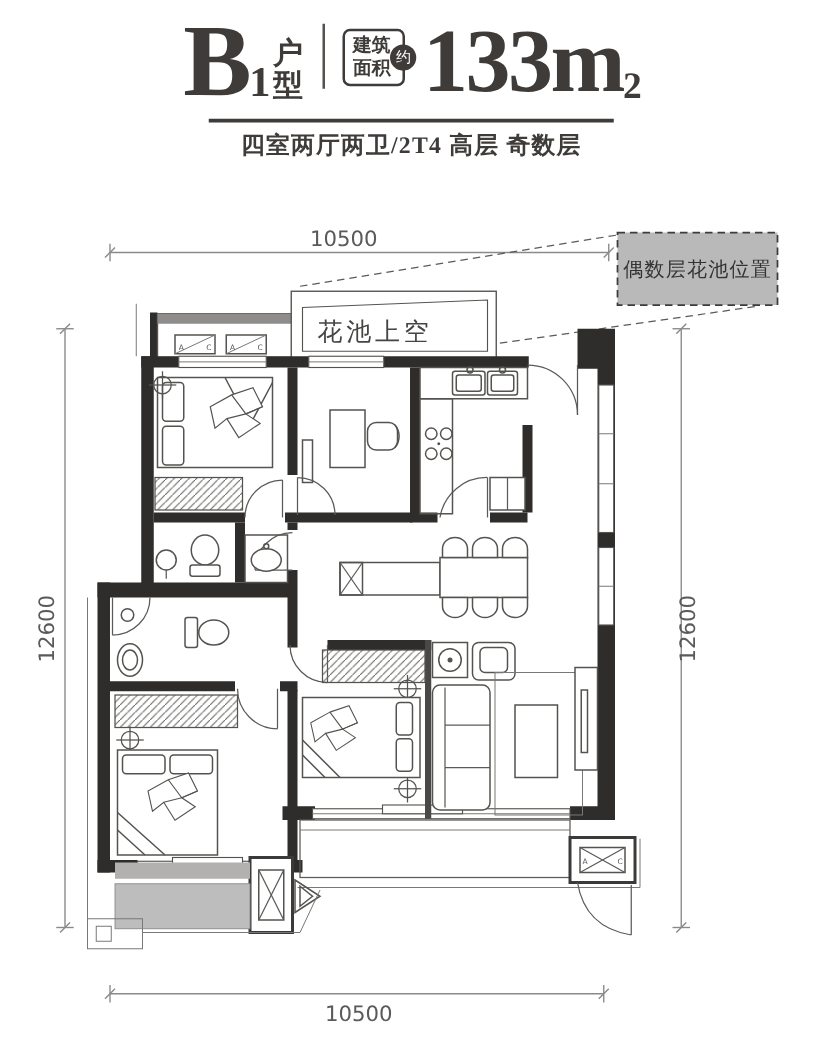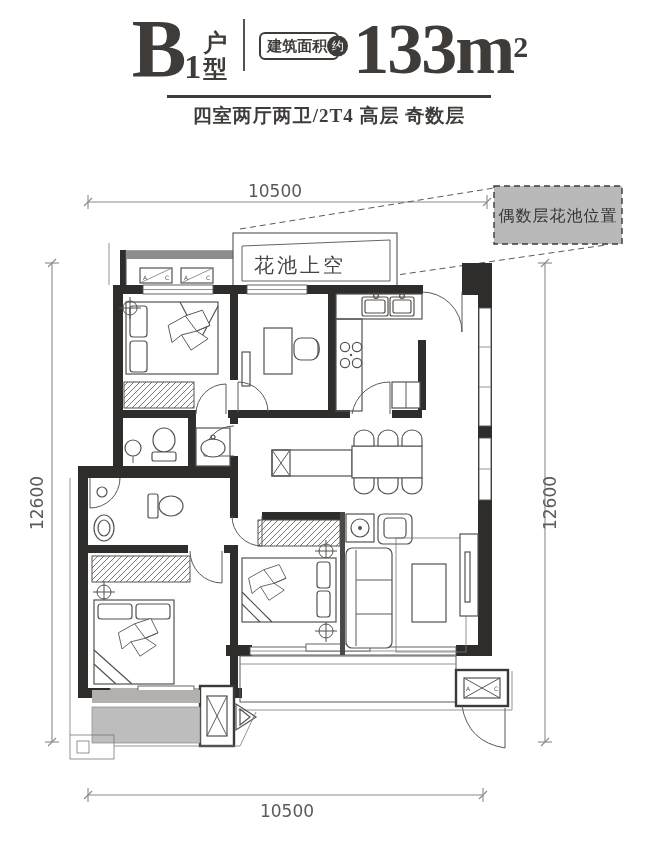--- a/index.html
+++ b/index.html
@@ -9,27 +9,27 @@
   .header{position:absolute;top:10px;left:0;width:100%;display:flex;flex-direction:column;
           align-items:center;color:#3e3b39;font-family:"Liberation Serif",serif;}
   .title-row{display:flex;align-items:center;height:78px;}
   .unit{display:flex;align-items:flex-end;}
   .unit .b{font-size:82px;line-height:70px;font-weight:700;letter-spacing:-2px;}
   .unit .one{font-size:34px;line-height:30px;font-weight:700;margin:0 2px 2px 0;}
   .unit-type{display:flex;flex-direction:column;font-size:24px;line-height:26px;
              font-weight:700;margin-bottom:2px;}
   .vline{width:2px;height:52px;background:#55524f;margin:0 14px 8px 16px;}
   .area-box{position:relative;border:2.5px solid #3e3b39;border-radius:6px;
-            padding:3px 10px 3px 6px;display:flex;flex-direction:row;
+            padding:3px 10px 3px 6px;display:flex;flex-direction:column;
             font-size:15px;line-height:18px;font-weight:700;margin-bottom:6px;}
   .area-badge{position:absolute;right:-11px;top:50%;transform:translateY(-50%);
               width:21px;height:21px;border-radius:50%;background:#3e3b39;color:#fff;
               font-size:12px;line-height:21px;text-align:center;font-weight:400;}
   .area-val{font-size:72px;line-height:64px;font-weight:700;margin-left:14px;
-            letter-spacing:-2px;display:flex;align-items:center;}
+            letter-spacing:-2px;display:flex;align-items:flex-end;}
   .area-val sup{font-size:30px;line-height:24px;margin-top:-4px;font-weight:700;}
   .rule{width:324px;height:3px;background:#3e3b39;margin-top:7px;}
   .subtitle{font-size:19px;font-weight:700;letter-spacing:1px;margin-top:5px;}
   
   svg{position:absolute;left:0;top:0;}
   svg text{font-family:"DejaVu Sans",sans-serif;}
   .dim-t{font-size:17px;fill:#5a5a5a;}
   .cn-t{font-size:20px;fill:#474544;letter-spacing:3px;}
   .note-t{font-size:16px;fill:#333;letter-spacing:1px;}
   .tiny-t{font-size:6px;fill:#555;letter-spacing:0;}

